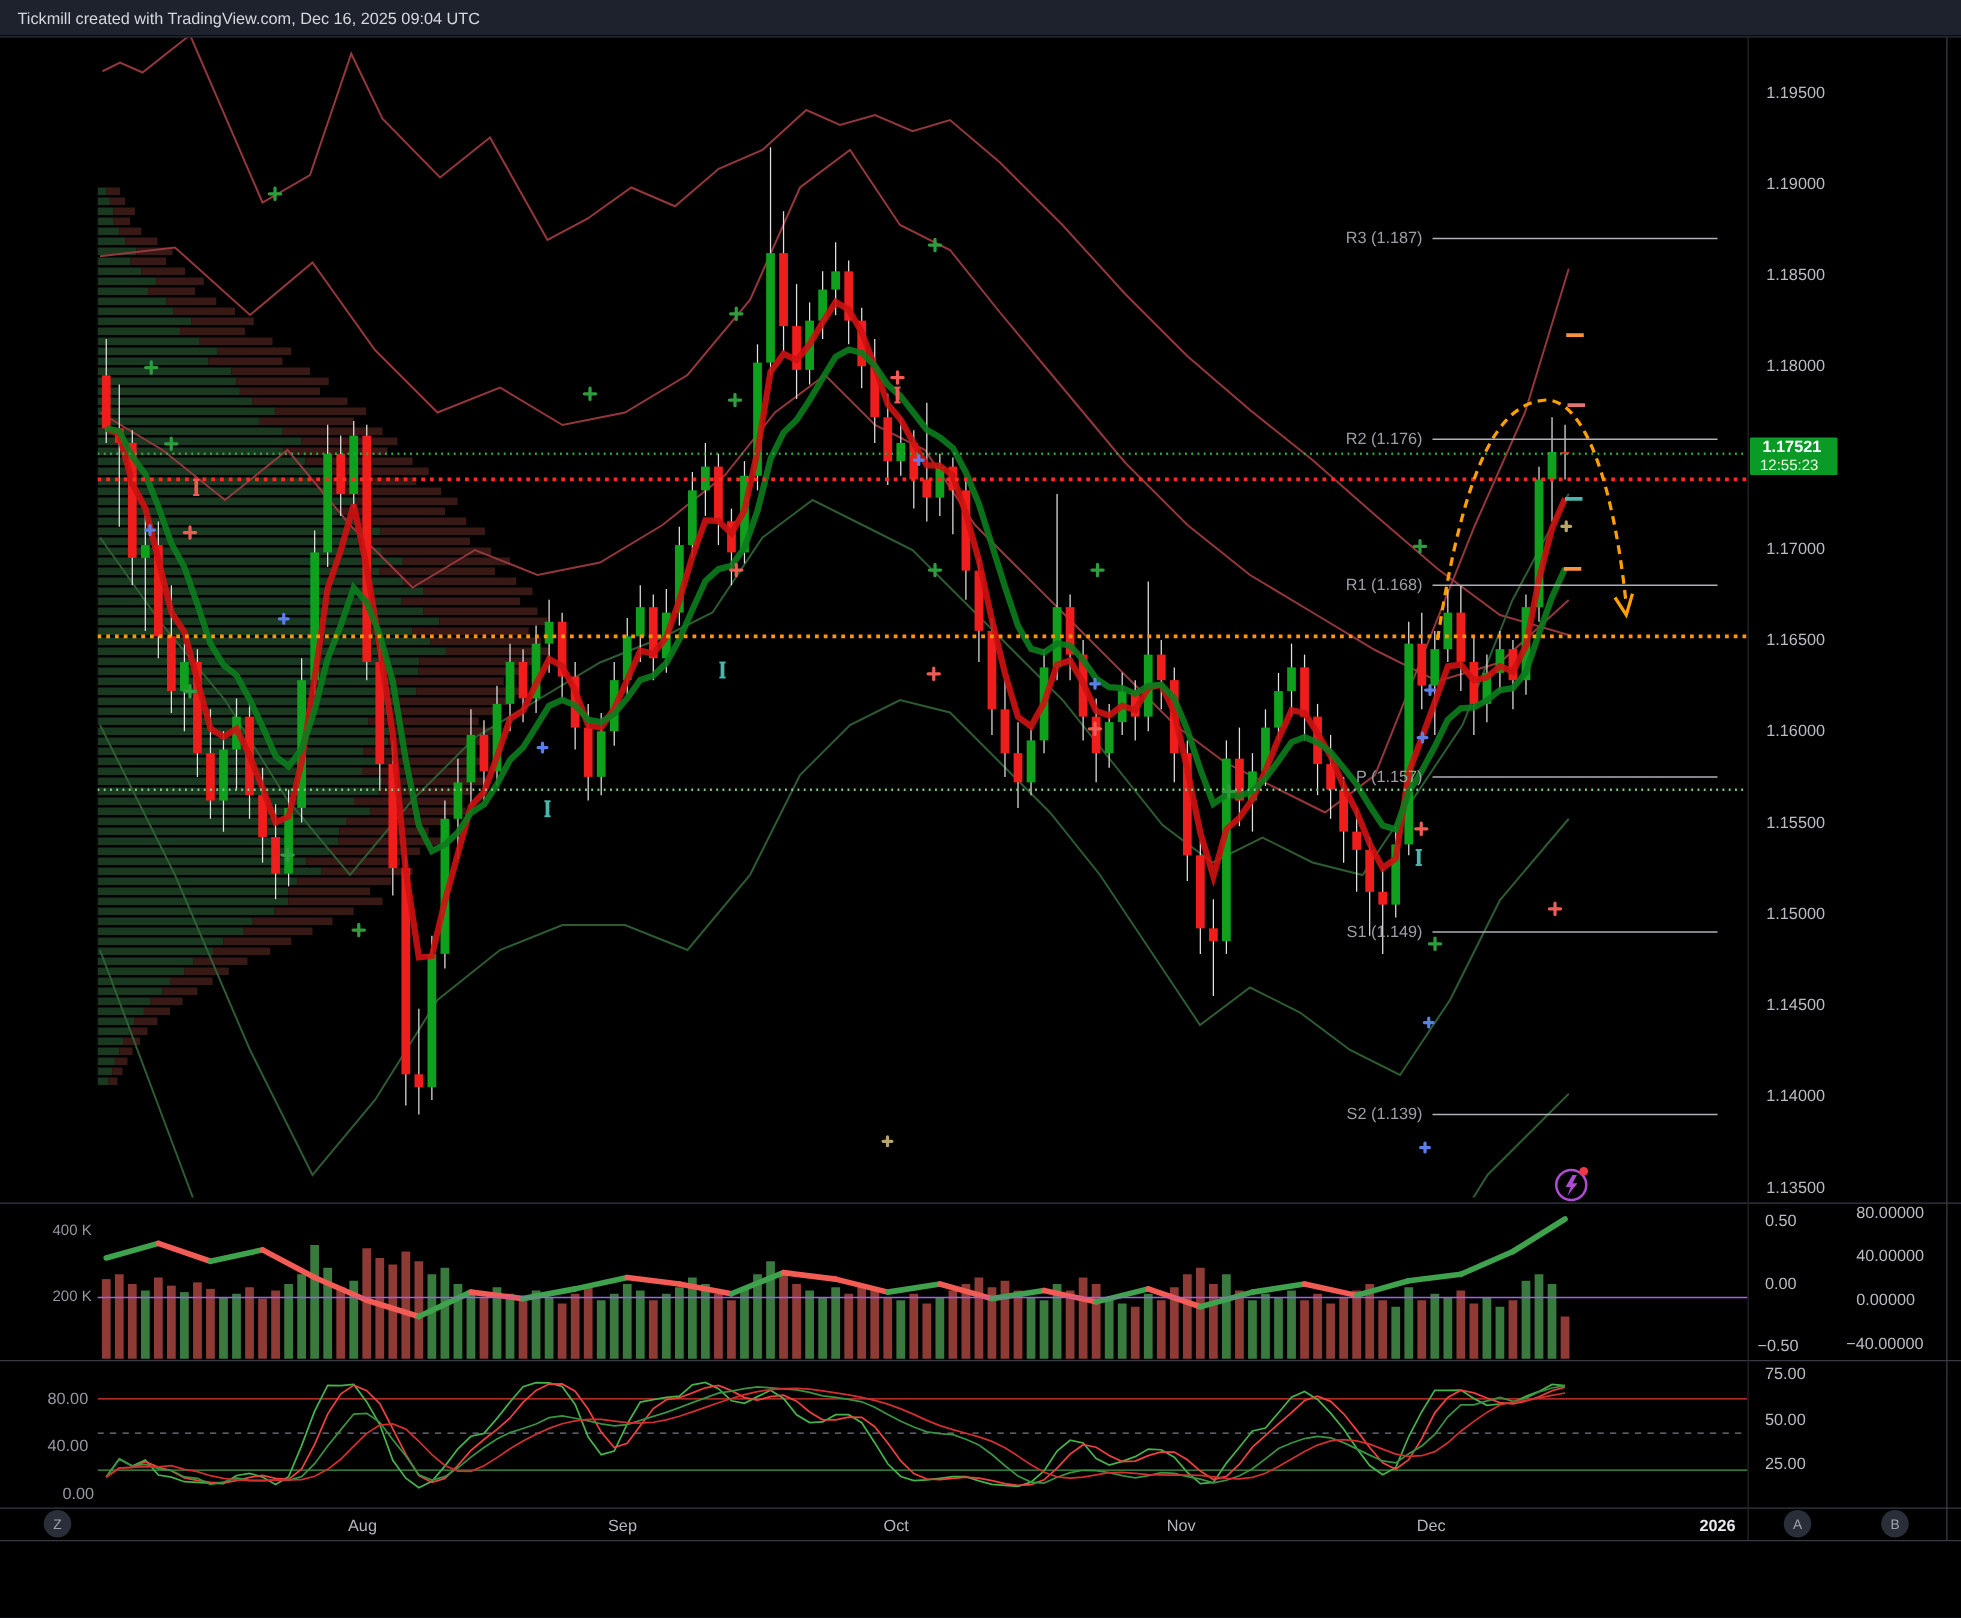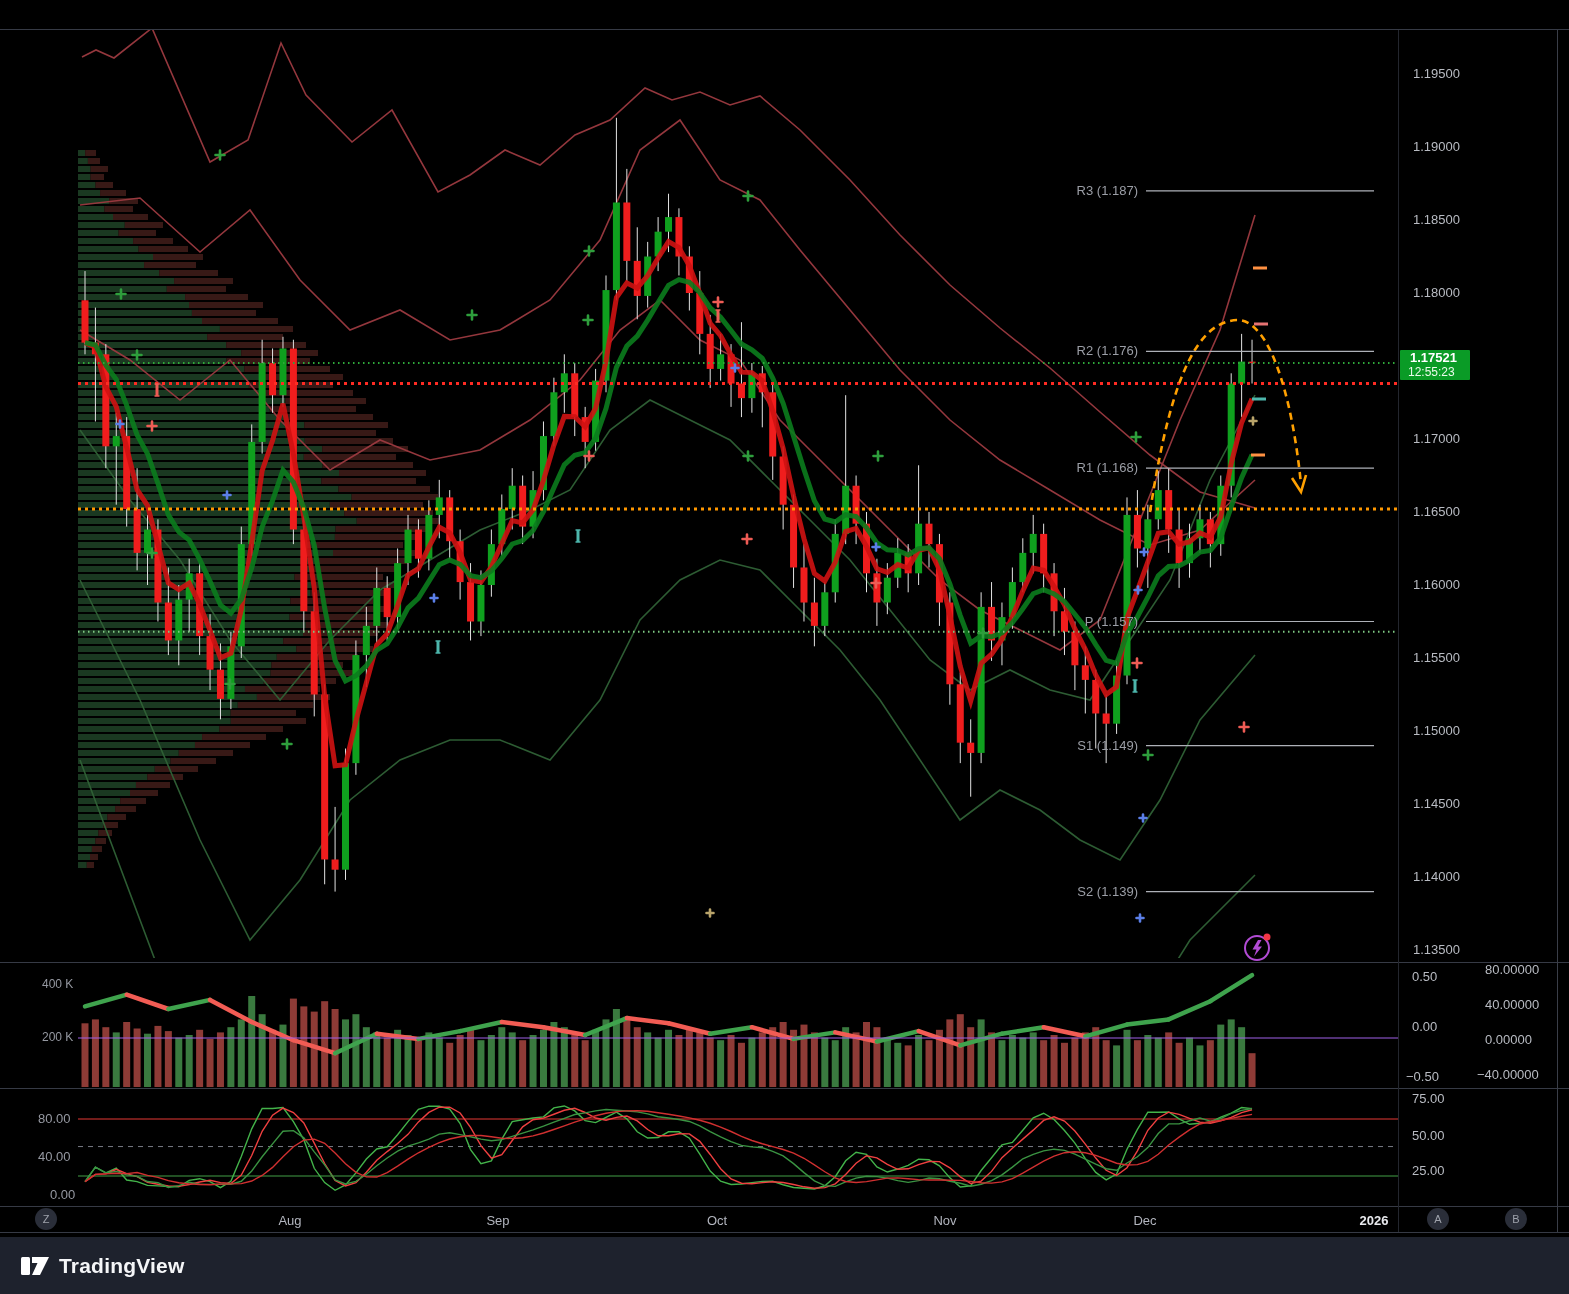--- a/index.html
+++ b/index.html
@@ -11,20 +11,23 @@
   .chart-svg{position:absolute;top:0;left:0;z-index:1;}
   .footer{position:absolute;top:1237px;left:0;width:1569px;height:57px;background:#1e222d;
           display:flex;align-items:center;z-index:5;}
   .brandrow{display:flex;align-items:center;margin-left:20px;}
   .brandtext{color:#f5f6f8;font-size:21px;font-weight:bold;letter-spacing:0.2px;margin-left:9px;}
 </style>
 </head>
 <body>
 
 <div class="wrap">
+  <div class="topbar">
+    <span>Tickmill created with TradingView.com, Dec 16, 2025 09:04 UTC</span>
+  </div>
 
   <svg id="chart" class="chart-svg" width="1569" height="1237">
       <rect x="0" y="29" width="1569" height="1208" fill="#000"></rect>
       <defs>
         <clipPath id="mainClip">
           <rect x="78" y="30" width="1320" height="928"></rect>
         </clipPath>
         <clipPath id="volClip">
           <rect x="78" y="963" width="1320" height="125"></rect>
         </clipPath>
@@ -750,22 +753,13 @@
           <circle cx="1438" cy="1219" r="11" fill="#2a2e39"></circle>
           <text x="1438" y="1223" fill="#9fa3ac" font-size="11" text-anchor="middle" font-family="&quot;Liberation Sans&quot;, sans-serif" font-weight="normal">A</text>
         </g>
         <g>
           <circle cx="1516" cy="1219" r="11" fill="#2a2e39"></circle>
           <text x="1516" y="1223" fill="#9fa3ac" font-size="11" text-anchor="middle" font-family="&quot;Liberation Sans&quot;, sans-serif" font-weight="normal">B</text>
         </g>
       </g>
     </svg>
 
-  <div class="footer">
-    <div class="brandrow">
-      <svg width="30" height="26" viewBox="0 0 30 26">
-        <rect x="1" y="4" width="9" height="18" rx="1.5" fill="#ffffff"></rect>
-        <path d="M12 4 H29 L20 22 H12 L17.5 10 H12 Z" fill="#ffffff"></path>
-      </svg>
-      <span class="brandtext">TradingView</span>
-    </div>
-  </div>
 </div>
 
 </body></html>

